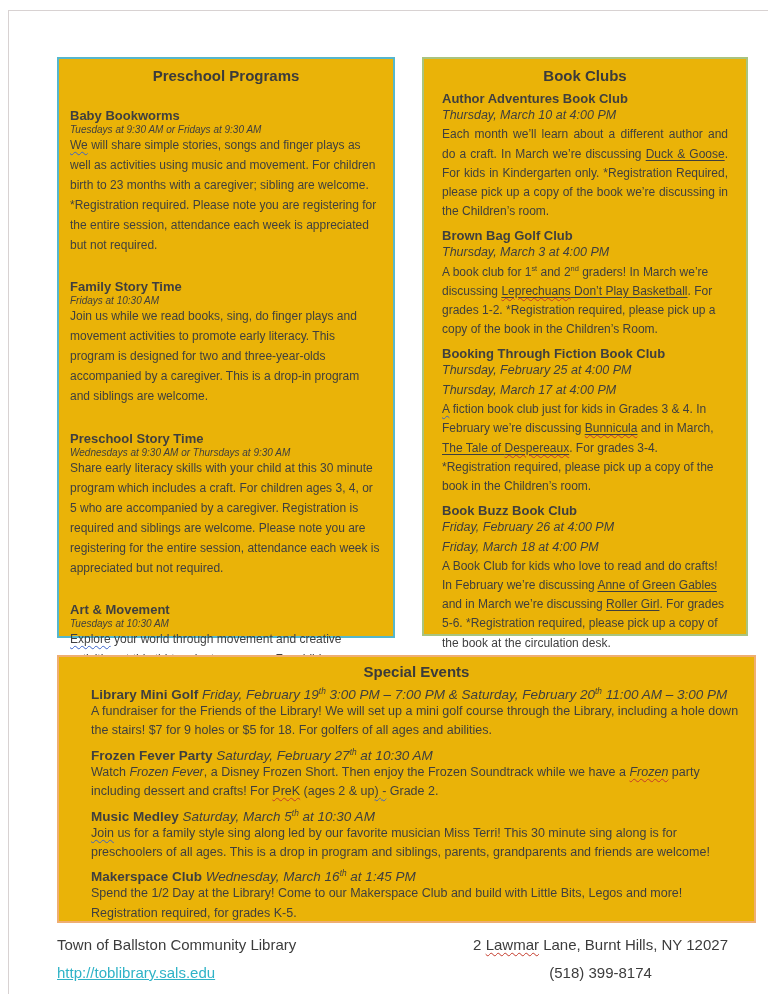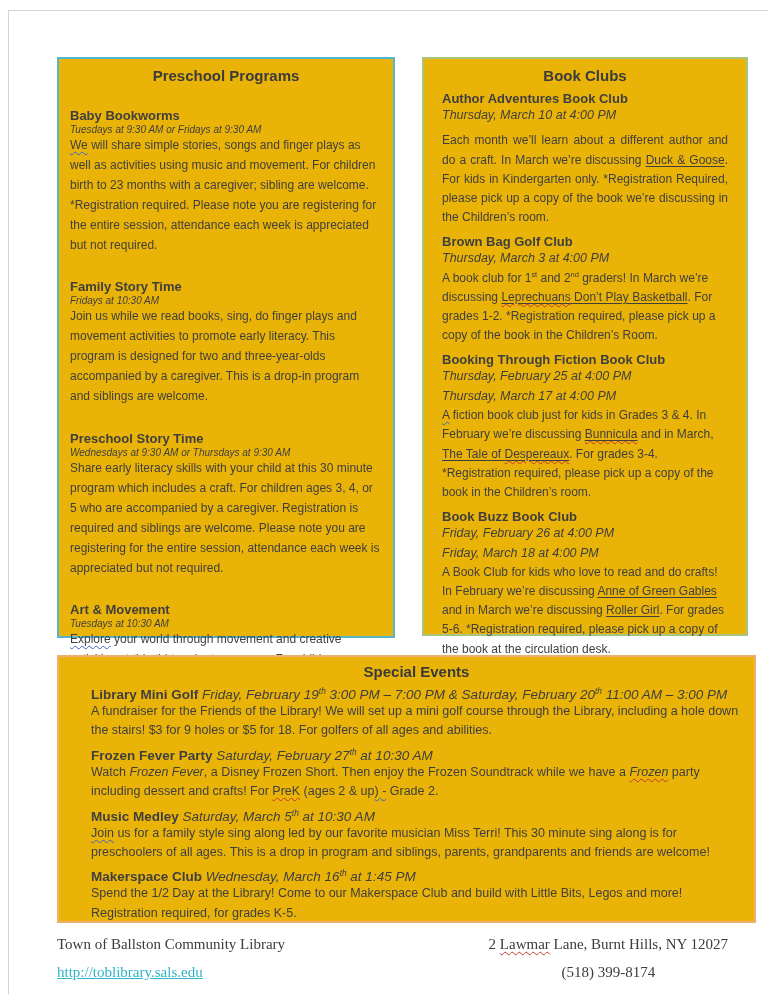--- a/index.html
+++ b/index.html
@@ -24,35 +24,35 @@
   #special-box{left:57px;top:655px;width:699px;height:268px;padding:3px 12px;}
   .box-title{text-align:center;font-weight:bold;font-size:15px;color:#3b3b3b;margin:3px 0 2px;}
   
   .p-name{font-size:13px;font-weight:bold;margin-top:24px;}
   .p-session{font-size:10px;font-style:italic;margin:1px 0;}
   .p-body{font-size:12px;line-height:1.66;}
   
   .c-name{font-size:13px;font-weight:bold;margin-top:7px;}
   .c-date{font-size:12.5px;font-style:italic;line-height:1.55;}
   .c-body{font-size:12px;line-height:1.6;}
-  .c-body.gap{margin-top:6px;text-align:justify;}
+  .c-body.gap{text-align:justify;}
   
   .e-head{font-size:13.5px;margin-top:7px;}
   .e-body{font-size:12.5px;line-height:1.55;}
   
   .b{font-weight:bold;}
   .i{font-style:italic;}
   .u{text-decoration:underline;text-underline-offset:2px;}
   .sup{font-size:0.62em;vertical-align:super;line-height:0;}
   .wr{text-decoration:underline wavy #c4392a 1px;text-underline-offset:2px;}
   .wb{text-decoration:underline wavy #3b62c9 1px;text-underline-offset:2px;}
   
   #footer{
     position:absolute;left:57px;top:931px;width:671px;
-    display:flex;justify-content:space-between;font-size:15px;color:#3c3c3c;font-family:Liberation Serif, serif;
+    display:flex;justify-content:space-between;font-size:15px;color:#3c3c3c;
   }
   #footer .col{line-height:1.85;}
   #footer .right{text-align:center;}
   #footer a{text-decoration:underline;}
 </style>
 </head>
 <body>
 
 <div class="page-frame"></div>
 
@@ -106,21 +106,21 @@
     <div class="c-date">Friday, March 18 at 4:00 PM</div>
     <div class="c-body">A Book Club for kids who love to read and do crafts! In February we’re discussing <span class="u">Anne of Green Gables</span> and in March we’re discussing <span class="u">Roller Girl</span>. For grades 5-6.  *Registration required, please pick up a copy of the book at the circulation desk.</div>
   </div>
 </div>
 
 <div class="box" id="special-box" style="border-color: rgb(239, 174, 114); padding-left: 32px;">
   <div class="box-title">Special Events</div>
 
   <div>
     <div class="e-head"><span class="b">Library Mini Golf </span><span class="i">Friday, February 19</span><span class="i"><span class="sup">th</span></span><span class="i"> 3:00 PM – 7:00 PM &amp; Saturday, February 20</span><span class="i"><span class="sup">th</span></span><span class="i"> 11:00 AM – 3:00 PM</span></div>
-    <div class="e-body">A fundraiser for the Friends of the Library!  We will set up a mini golf course through the Library, including a hole down the stairs!  $3 for 9 holes or $5 for 18.  For golfers of all ages and abilities.</div>
+    <div class="e-body">A fundraiser for the Friends of the Library!  We will set up a mini golf course through the Library, including a hole down the stairs!  $7 for 9 holes or $5 for 18.  For golfers of all ages and abilities.</div>
   </div>
   <div>
     <div class="e-head"><span class="b">Frozen Fever Party </span><span class="i">Saturday, February 27</span><span class="i"><span class="sup">th</span></span><span class="i"> at 10:30 AM</span></div>
     <div class="e-body">Watch <span class="i">Frozen Fever</span>, a Disney Frozen Short.  Then enjoy the Frozen Soundtrack while we have a <span class="i"><span class="wr">Frozen</span></span> party including dessert and crafts!  For <span class="wr">PreK</span> (ages 2 &amp; up<span class="wb">) -</span> Grade 2.</div>
   </div>
   <div>
     <div class="e-head"><span class="b">Music Medley </span><span class="i">Saturday, March 5</span><span class="i"><span class="sup">th</span></span><span class="i"> at 10:30 AM</span></div>
     <div class="e-body"><span class="wb">Join</span> us for a family style sing along led by our favorite musician Miss Terri!  This 30 minute sing along is for preschoolers of all ages.  This is a drop in program and siblings, parents, grandparents and friends are welcome!</div>
   </div>
   <div>

